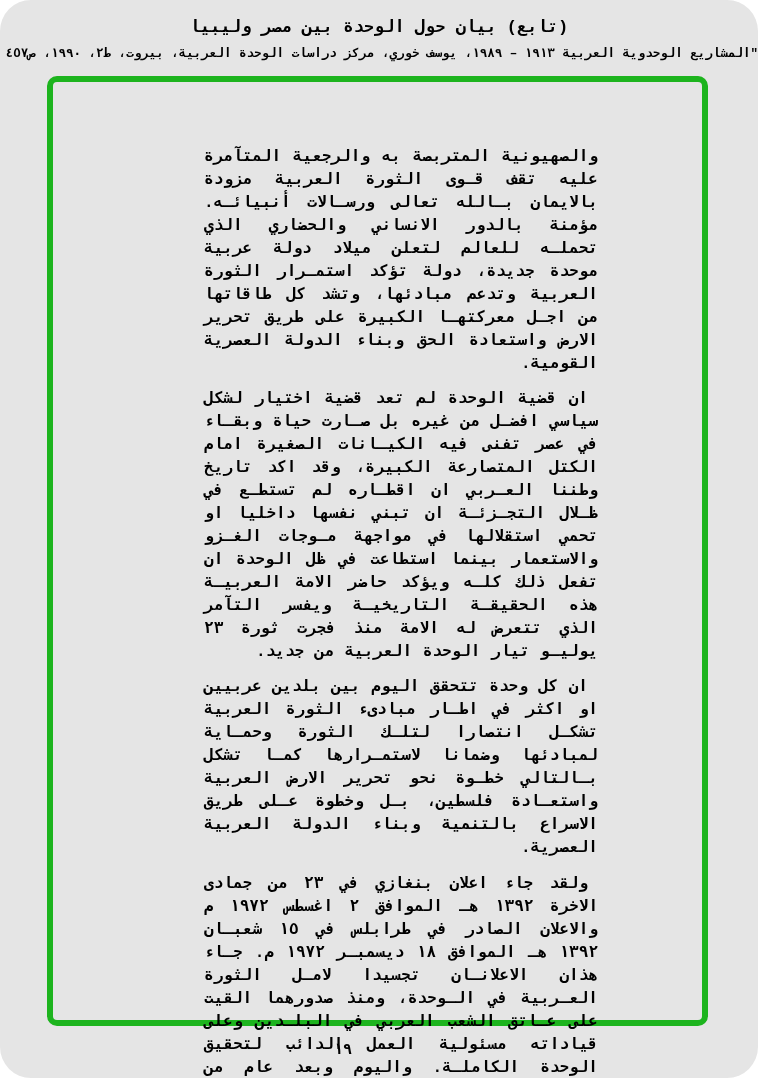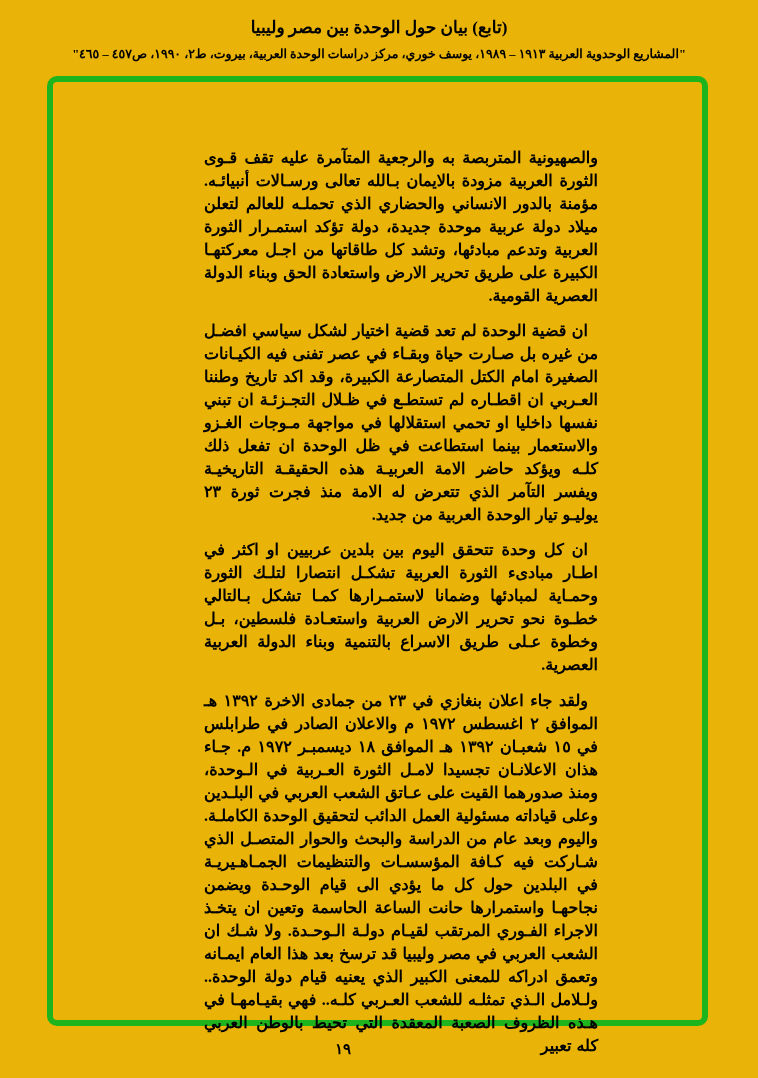--- a/index.html
+++ b/index.html
@@ -1,22 +1,23 @@
 <!DOCTYPE html>
 <html lang="ar"><head>
 <meta charset="utf-8">
 <style>
   html,body { margin:0; padding:0; background:#ffffff; }
   .page {
     position:relative;
     width:758px; height:1078px;
-    background:#eab308;
-    font-family:Liberation Serif, serif;
+    background:#e5e5e5;
+    font-family:Liberation Mono, monospace;
     color:#000;
     overflow:hidden;
+    border-radius:31px;
   }
   .doc-title {
     position:absolute; top:16px; left:0; width:758px;
     direction:rtl; text-align:center;
     font-weight:bold; font-size:17px; line-height:24px;
     letter-spacing:0.2px;
   }
   .doc-citation {
     position:absolute; top:46px; left:0; width:758px;
     direction:rtl; text-align:center;

